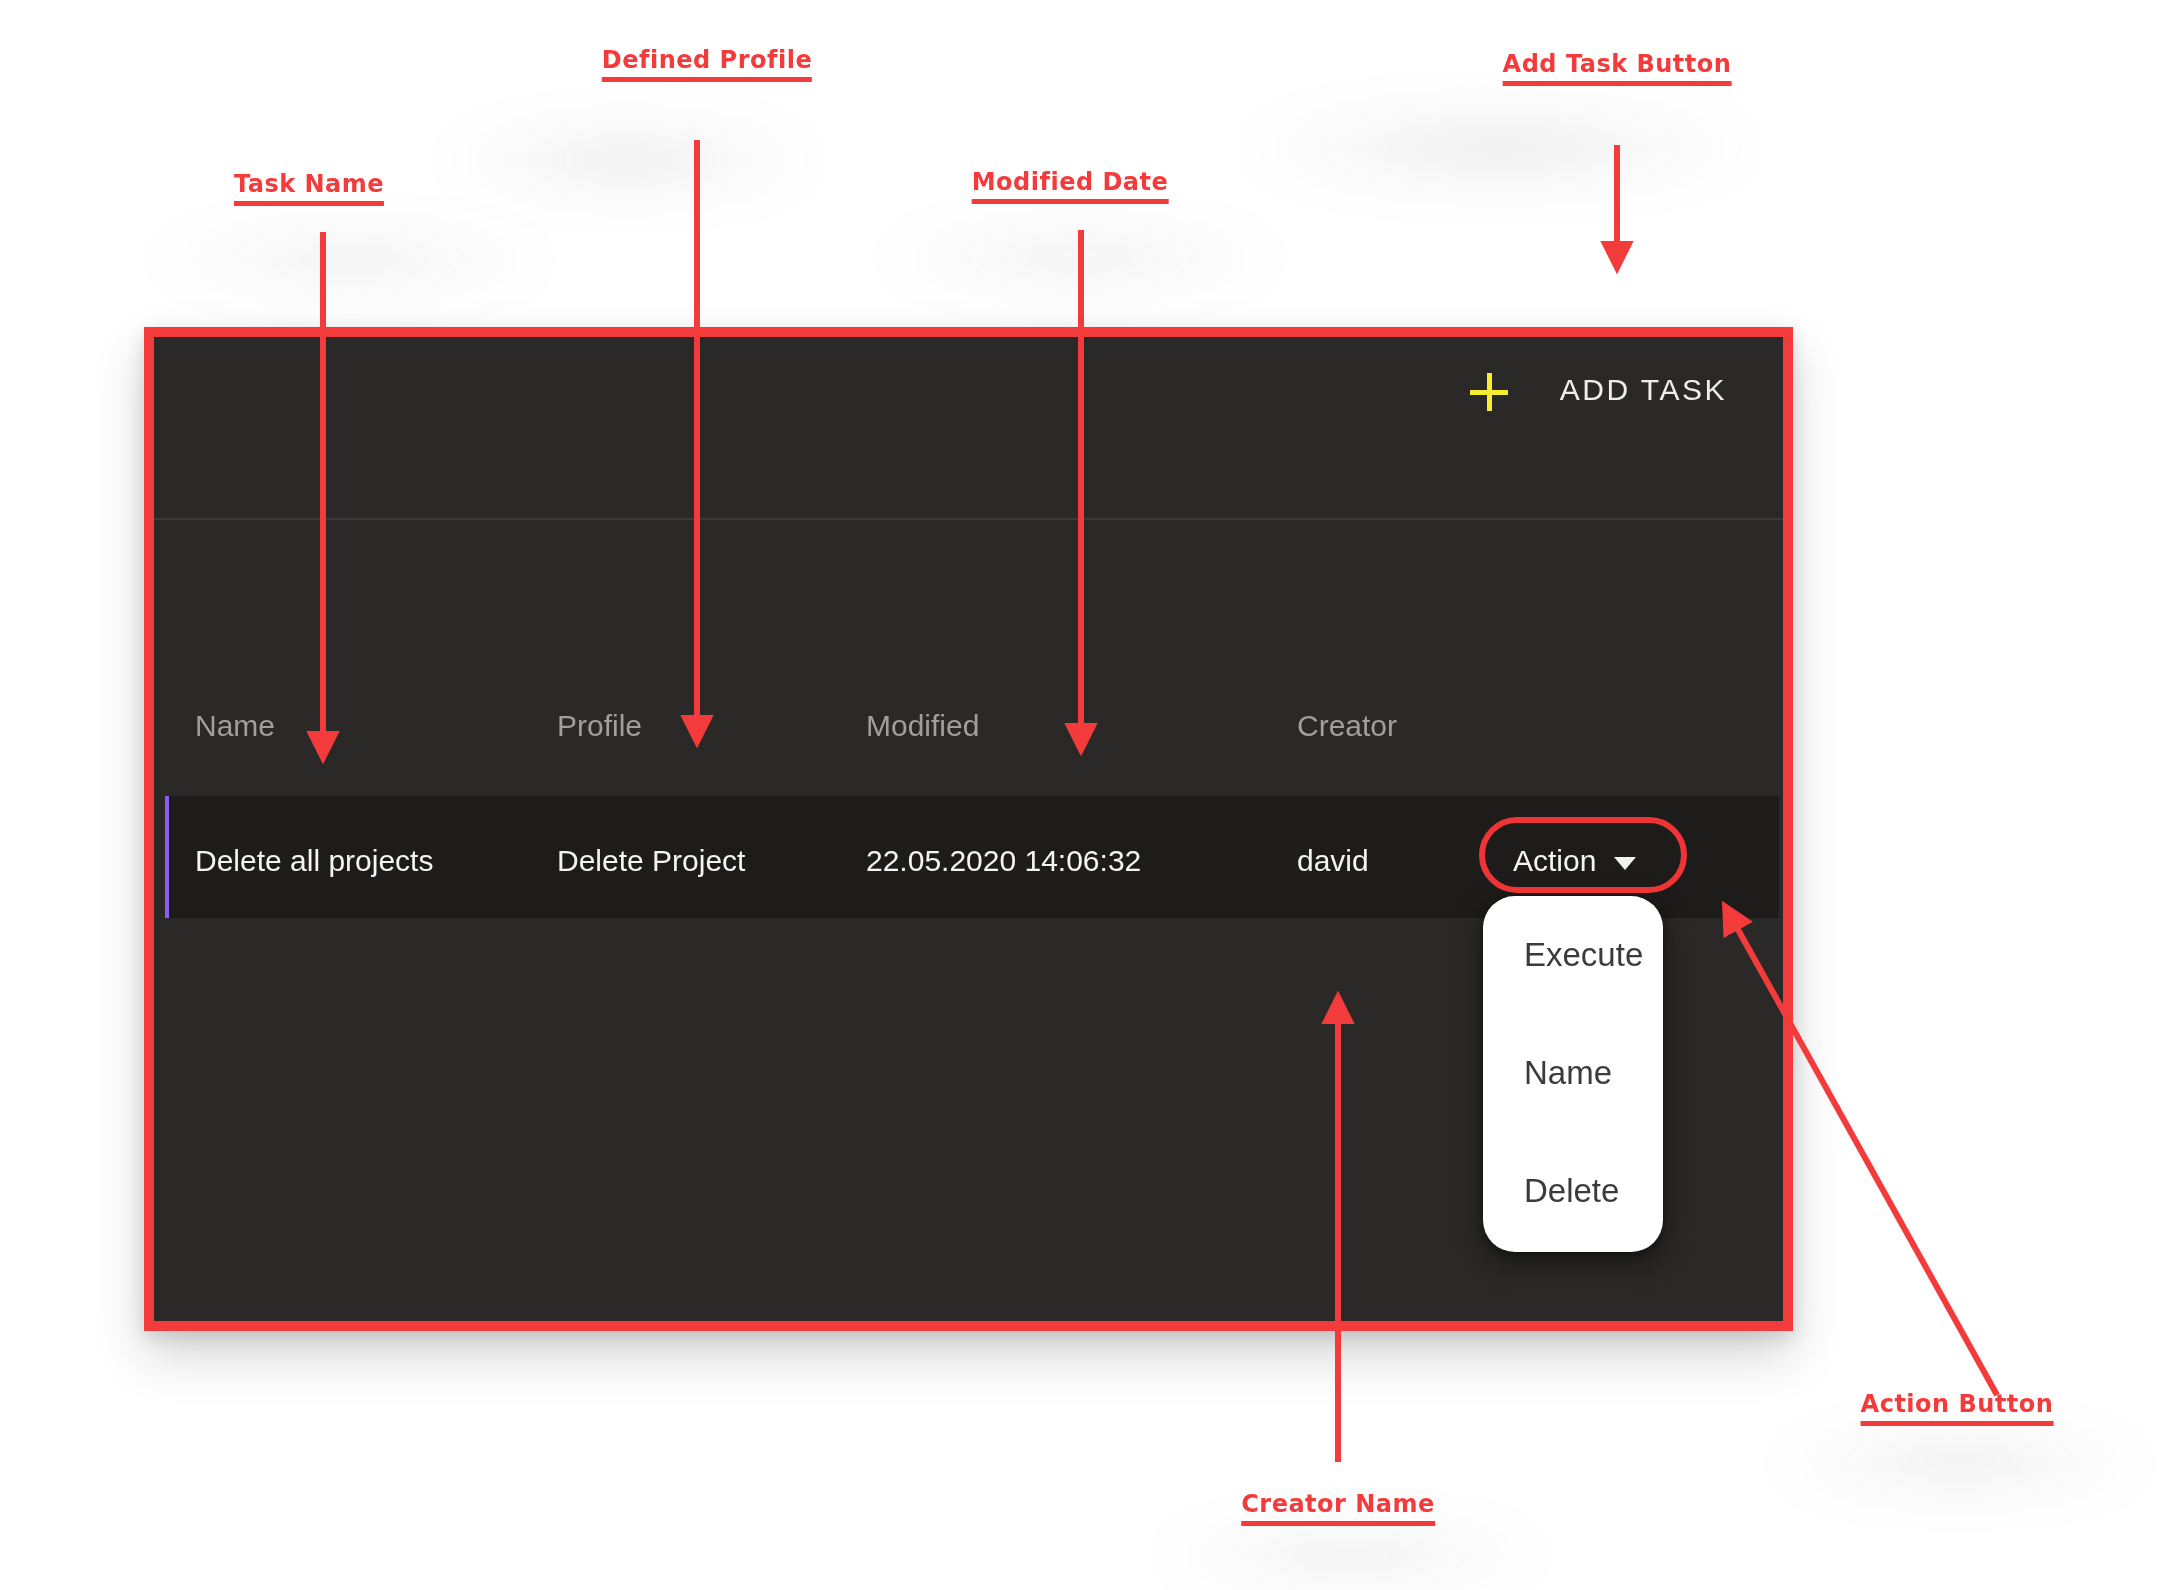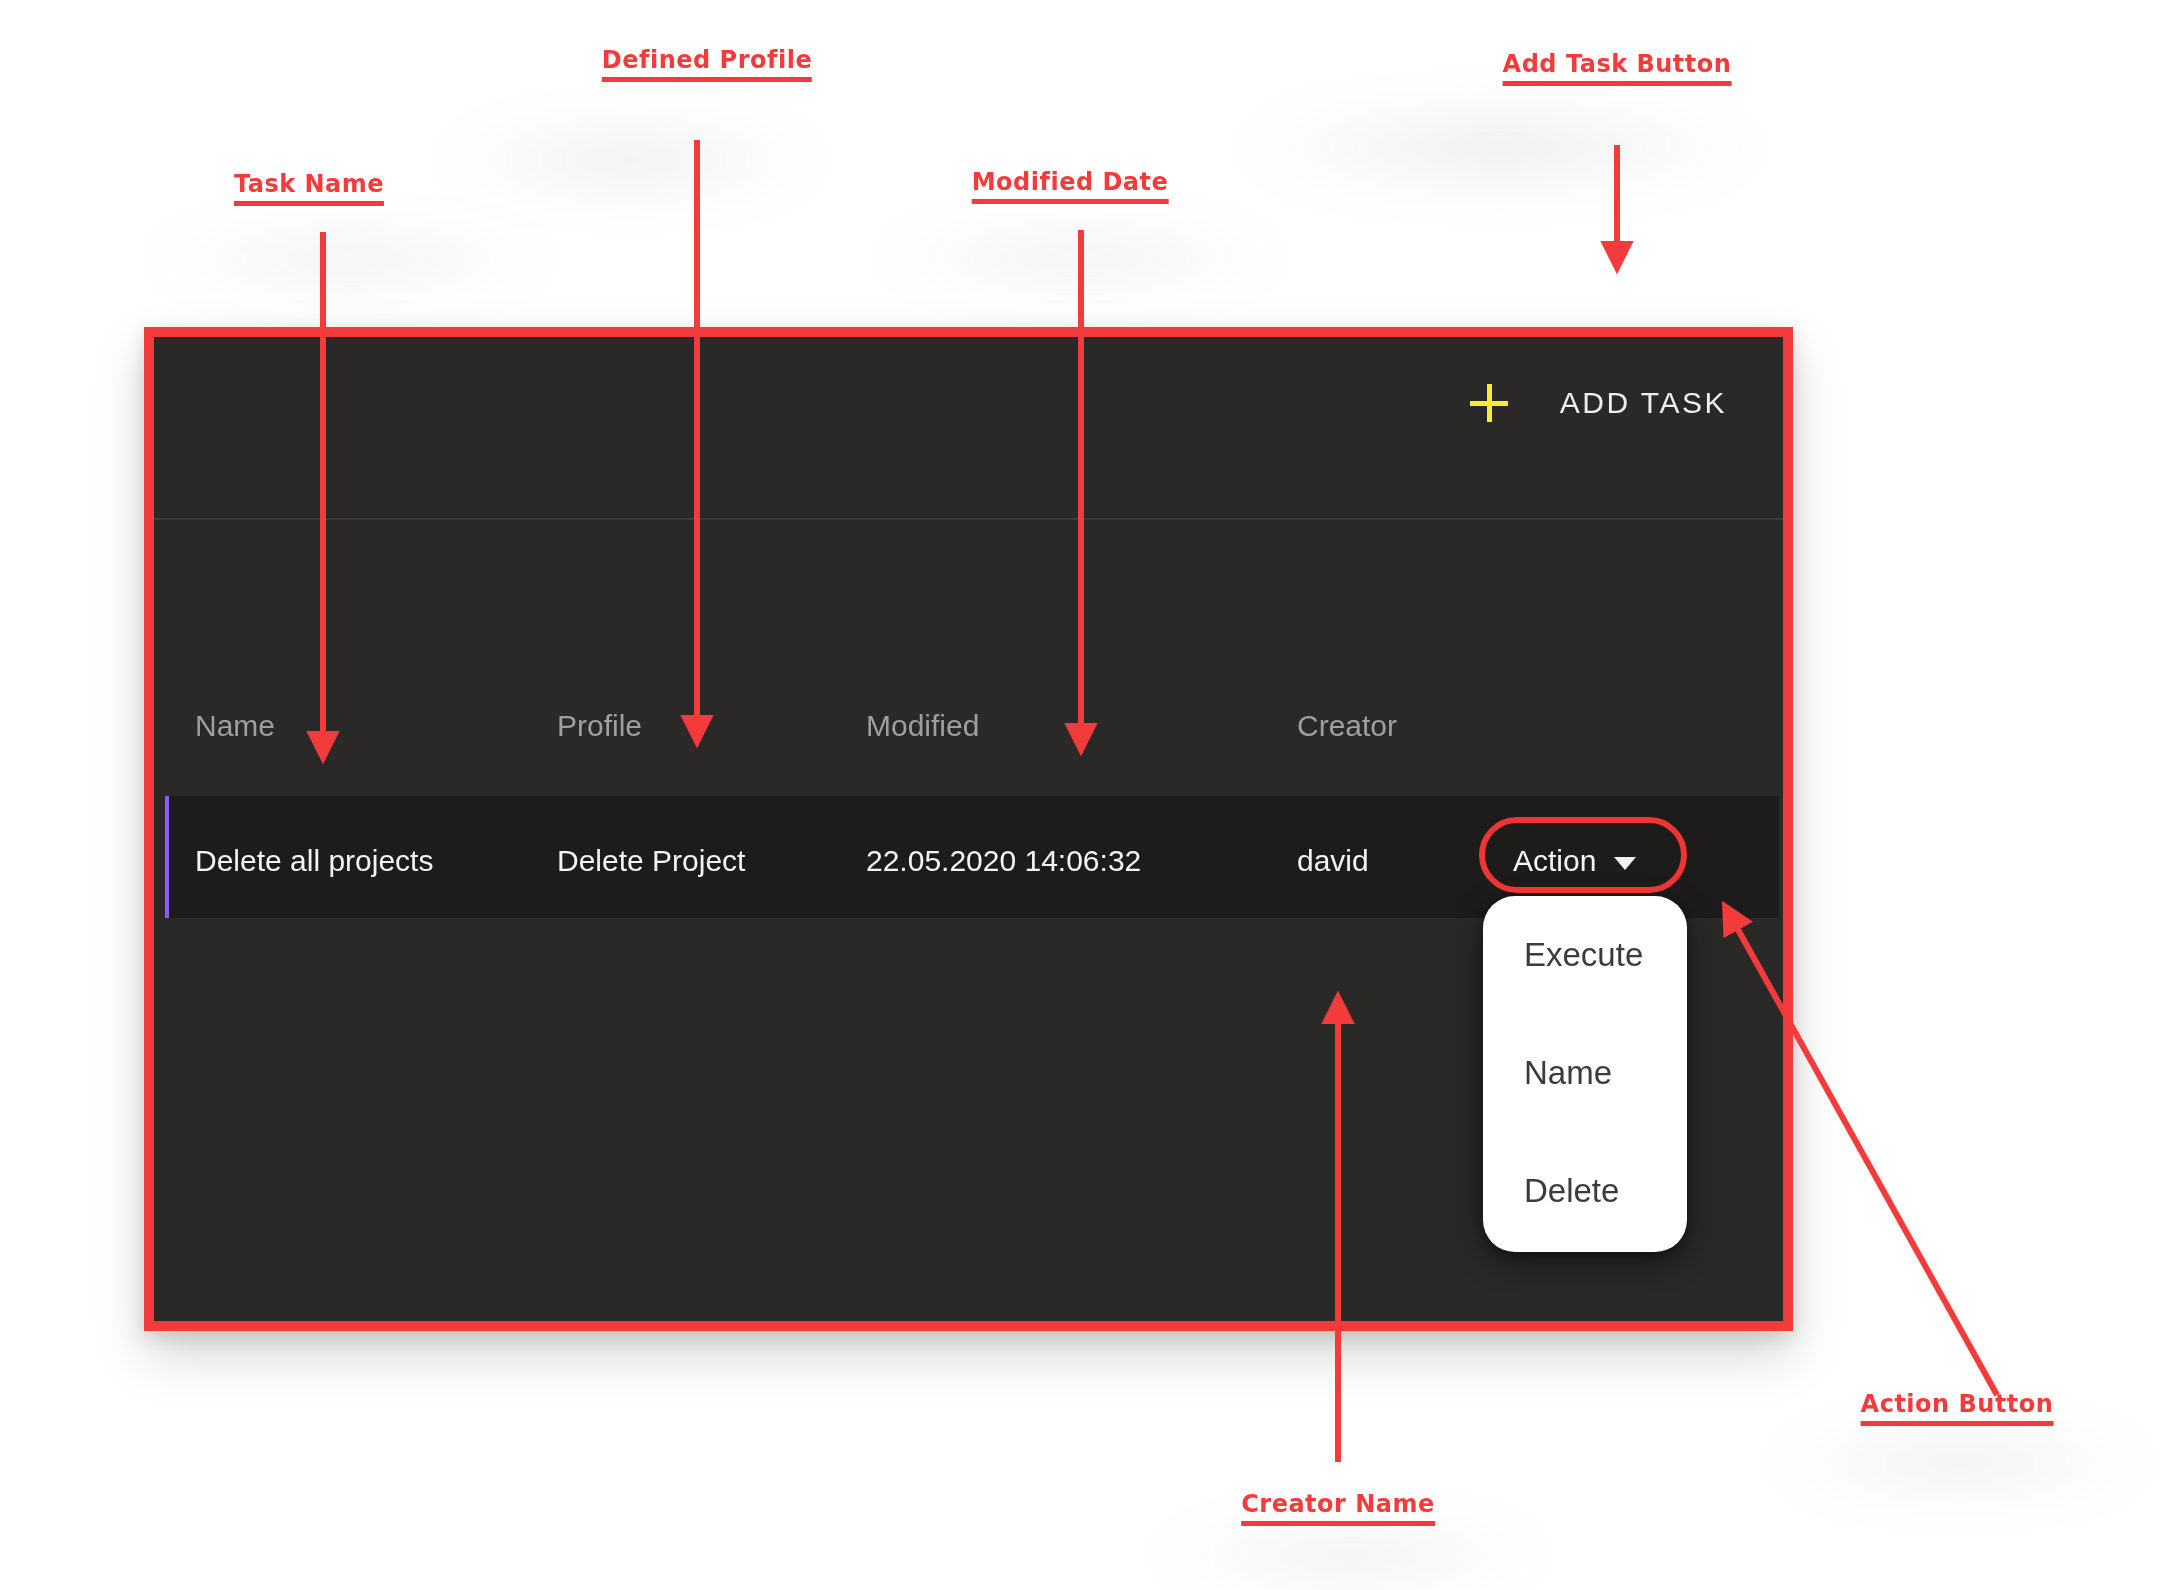--- a/index.html
+++ b/index.html
@@ -32,21 +32,21 @@
   
   .panel{
     position:absolute;left:144px;top:327px;width:1649px;height:1004px;
     box-sizing:border-box;border:10px solid var(--red);
     background:var(--panel-bg);
     box-shadow:0 24px 48px rgba(0,0,0,.17), 0 6px 18px rgba(0,0,0,.12);
     z-index:10;
   }
   .add-task{
     position:absolute;top:36px;right:56px;height:60px;
-    display:flex;align-items:center;gap:52px;cursor:pointer;
+    display:flex;align-items:flex-start;gap:52px;cursor:pointer;
   }
   .plus{position:relative;width:38px;height:38px;flex:0 0 auto;}
   .plus::before,.plus::after{content:"";position:absolute;background:var(--yellow);}
   .plus::before{left:0;top:17px;width:38px;height:5px;}
   .plus::after{left:17px;top:0;width:5px;height:38px;}
   .add-task-label{
     font-size:30px;letter-spacing:2.5px;color:#efeeed;white-space:nowrap;
   }
   .topbar-divider{position:absolute;left:0;right:0;top:181px;height:2px;background:var(--divider);}
 
@@ -65,21 +65,21 @@
     padding-left:26px;color:var(--bright);font-size:30px;cursor:pointer;
   }
   .cell{white-space:nowrap;overflow:hidden;margin-top:8px;}
   .action-cell{display:flex;align-items:center;gap:18px;}
   .caret-down{
     width:0;height:0;border-left:11px solid transparent;border-right:11px solid transparent;
     border-top:13px solid #f2f1f0;margin-top:4px;
   }
 
   .menu{
-    position:absolute;left:1329px;top:559px;width:204px;height:356px;
+    position:absolute;left:1329px;top:559px;width:180px;height:356px;
     background:#ffffff;border-radius:32px;
     box-shadow:0 10px 30px rgba(0,0,0,.45), 0 3px 10px rgba(0,0,0,.3);
     display:flex;flex-direction:column;z-index:20;
   }
   .menu-item{
     height:118px;display:flex;align-items:center;padding-left:41px;
     font-size:33px;color:var(--menu-text);cursor:pointer;box-sizing:border-box;
   }
 
   

